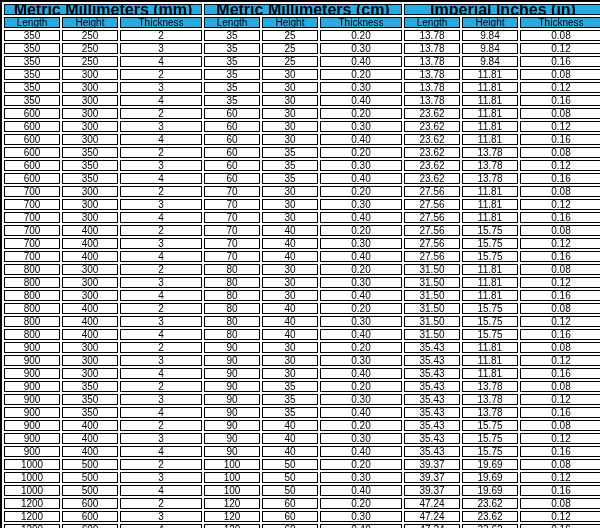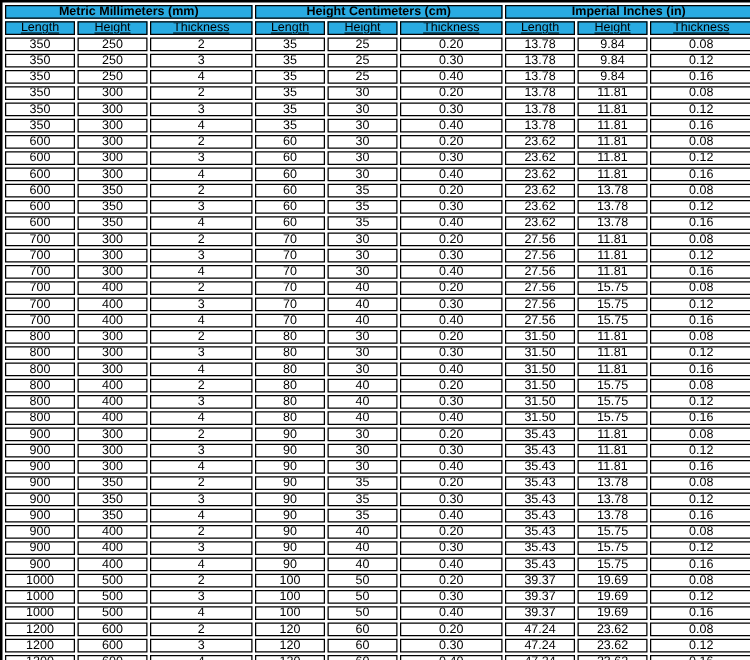--- a/index.html
+++ b/index.html
@@ -33,21 +33,21 @@
     font-size: 10px;
     line-height: 9px;
     white-space: nowrap;
     overflow: hidden;
   }
   thead th {
     background: var(--header-bg, #29ABE2);
   }
   tr.group-header-row th {
     font-weight: bold;
-    font-size: 10px;
+    font-size: 16px;
   }
   tr.column-header-row th {
     font-weight: normal;
     text-decoration: underline;
   }
 </style>
 </head>
 <body style="--header-bg: #29ABE2; --border-color: #000000; --cell-bg: #FFFFFF; --text-color: #000000;">
 
 <table class="size-chart">
@@ -58,21 +58,21 @@
     <col class="c-lh">
       <col class="c-lh">
       <col class="c-t">
     <col class="c-lh">
       <col class="c-lh">
       <col class="c-t">
   </colgroup>
   <thead>
     <tr class="group-header-row">
       <th colspan="3">Metric Millimeters (mm)</th>
-      <th colspan="3">Height Centimeters (cm)</th>
+      <th colspan="3">Metric Millimeters (cm)</th>
       <th colspan="3">Imperial Inches (in)</th>
     </tr>
     <tr class="column-header-row">
       <th>Length</th>
       <th>Height</th>
       <th>Thickness</th>
       <th>Length</th>
       <th>Height</th>
       <th>Thickness</th>
       <th>Length</th>

